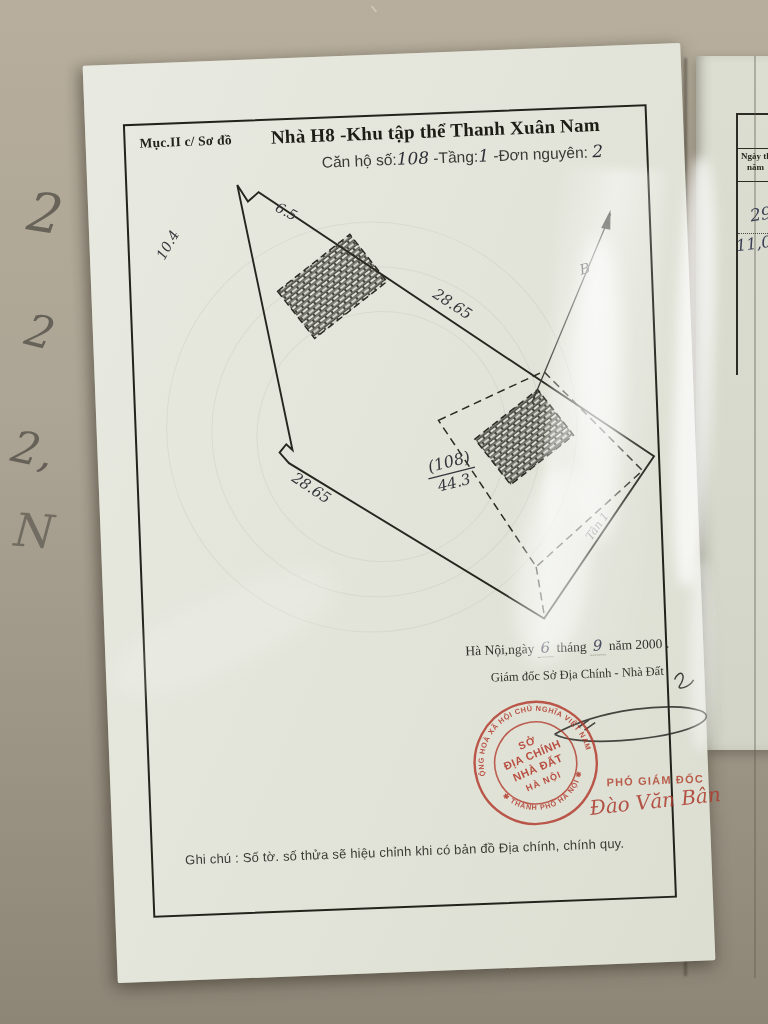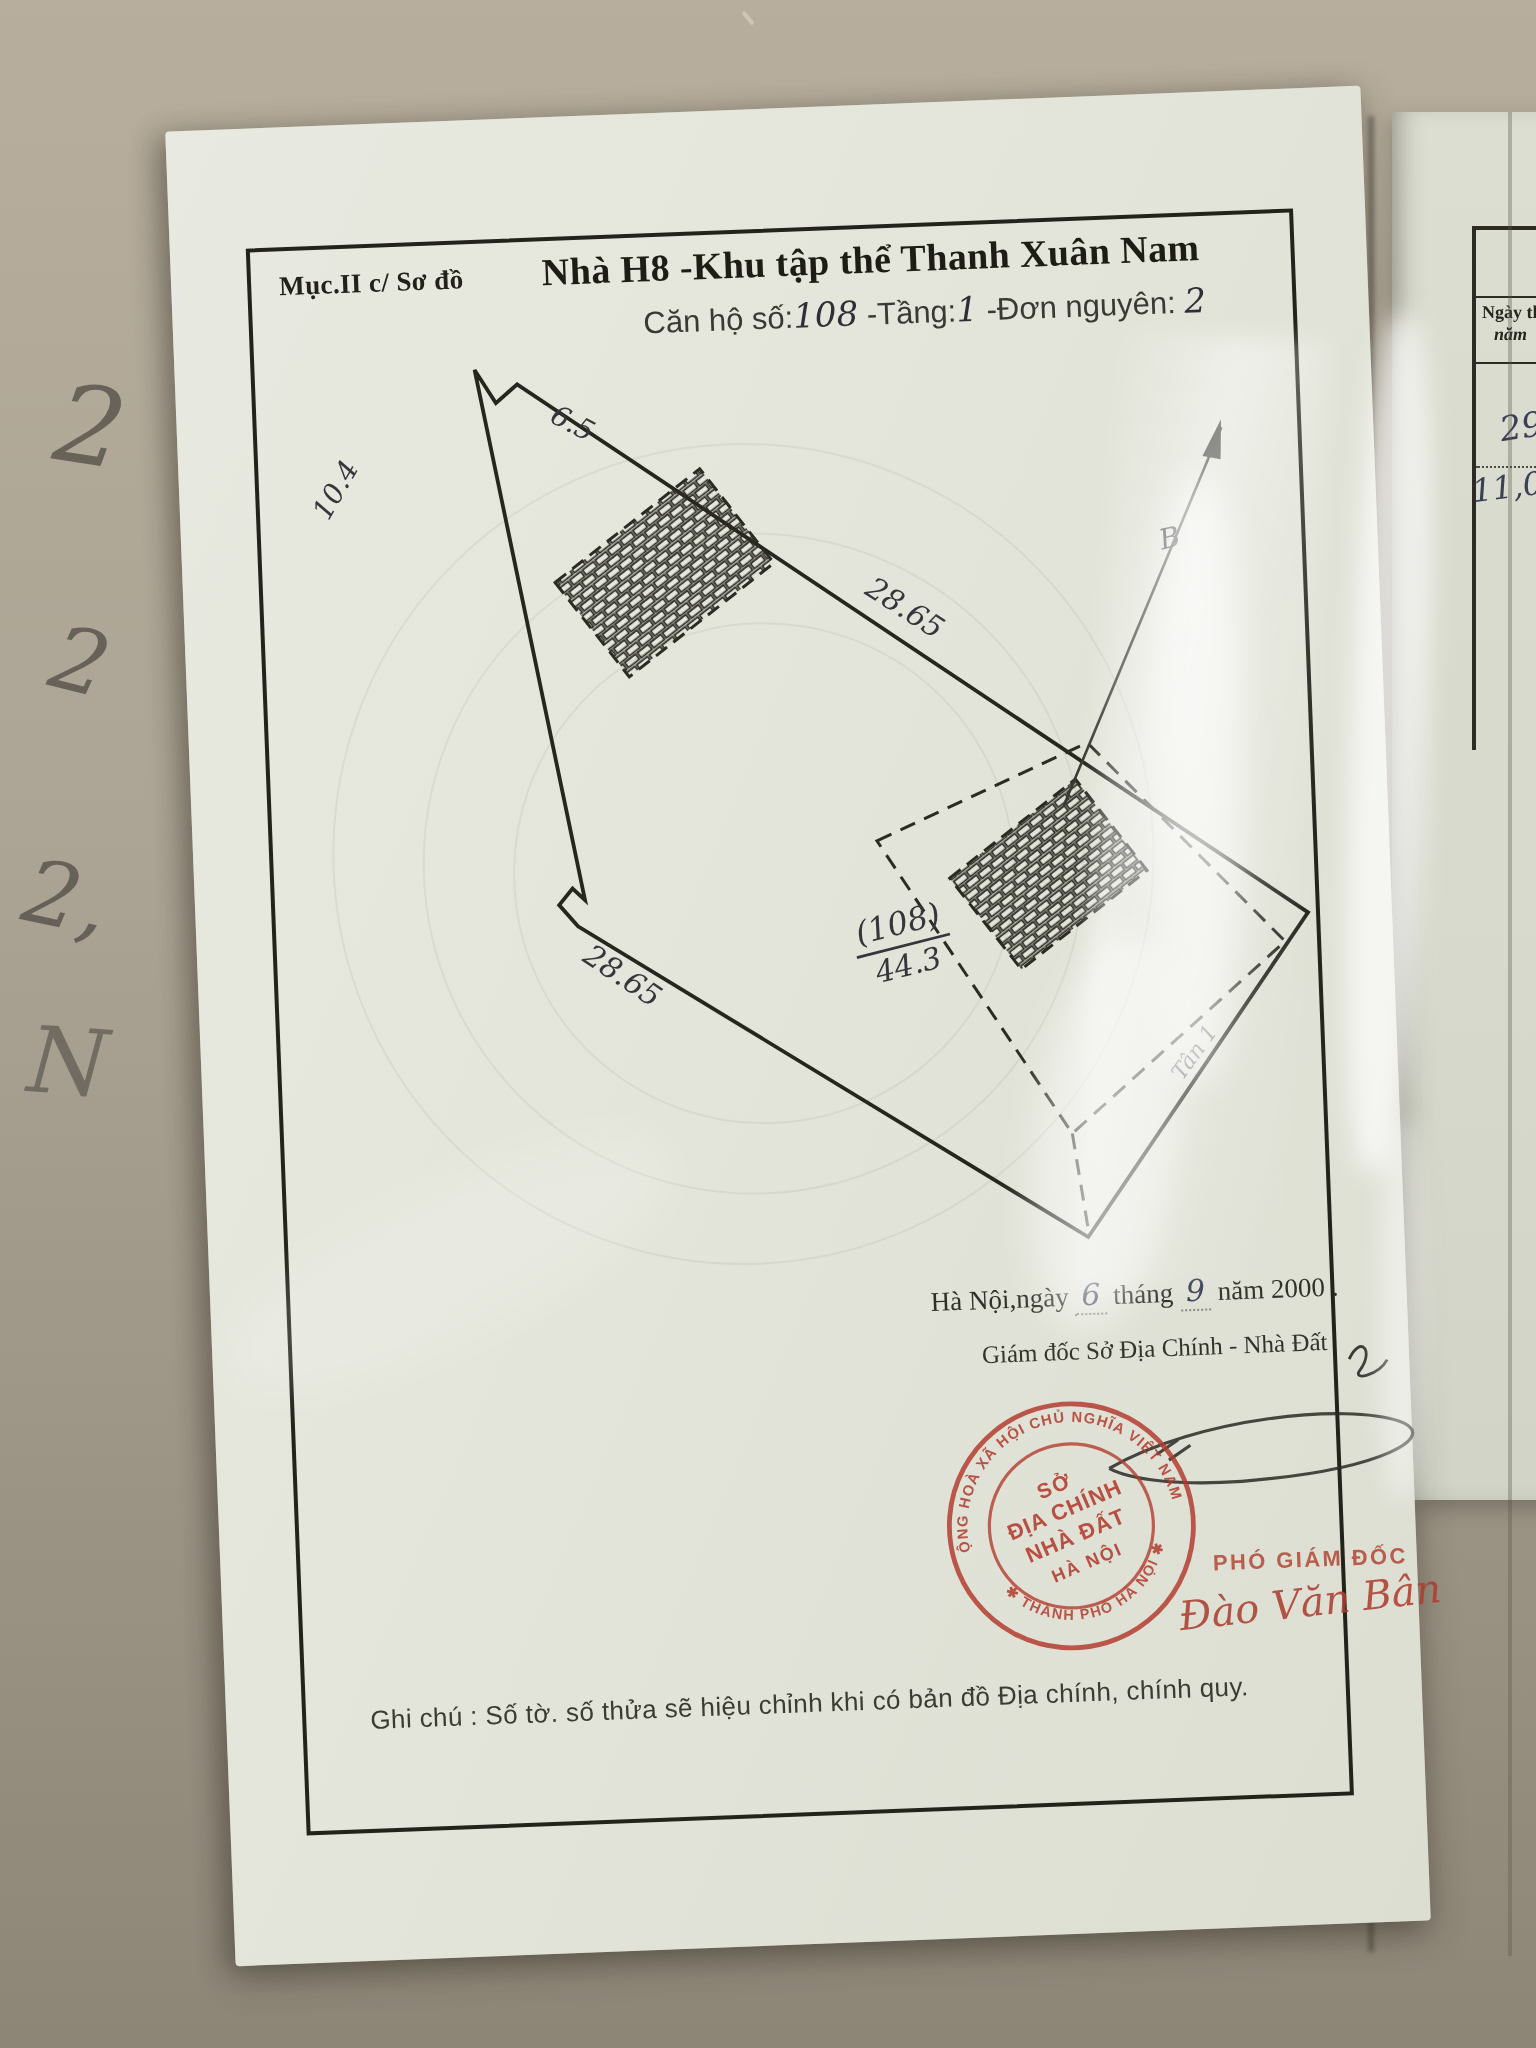--- a/index.html
+++ b/index.html
@@ -122,21 +122,21 @@
 <span class="speck" style="left:172px;top:150px;width:14px;height:2px;transform:rotate(38deg);"></span>
 <span class="speck" style="left:482px;top:156px;width:10px;height:2px;transform:rotate(-20deg);"></span>
 <span class="speck" style="left:370px;top:8px;width:8px;height:2px;transform:rotate(50deg);opacity:.5;"></span>
 
 <div class="page-right">
   <div class="rp-table">
     <div class="rp-line" style="top:33px;"></div>
     <div class="rp-line" style="top:66px;"></div>
     <div class="rp-header">
       <span>Ngày th</span><br>
-      <span style="margin-left:6px;font-style:italic;">năm</span>
+      <span style="margin-left:6px;">năm</span>
     </div>
     <div class="rp-dotted" style="top:118px;"></div>
   </div>
   <div class="rp-hand" style="left:54px;top:148px;font-size:17px;transform:rotate(-9deg);">29</div>
   <div class="rp-hand" style="left:40px;top:178px;font-size:16px;transform:rotate(-7deg);">11,0</div>
   <div class="rp-crease"></div>
 </div>
 <div class="fold-gap"></div>
 
 <div class="paper">

